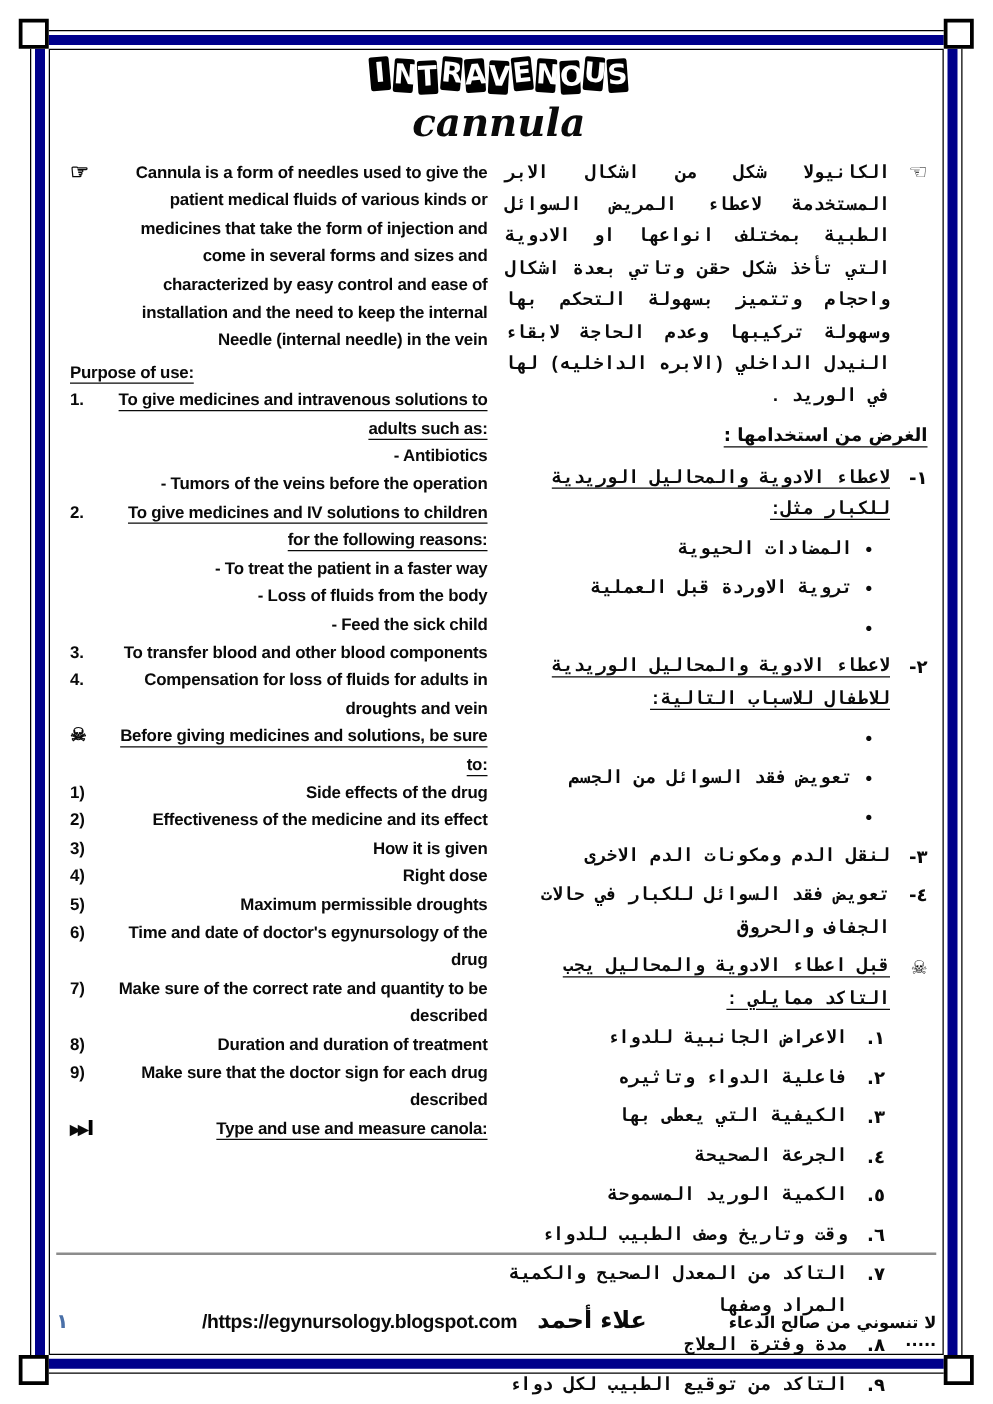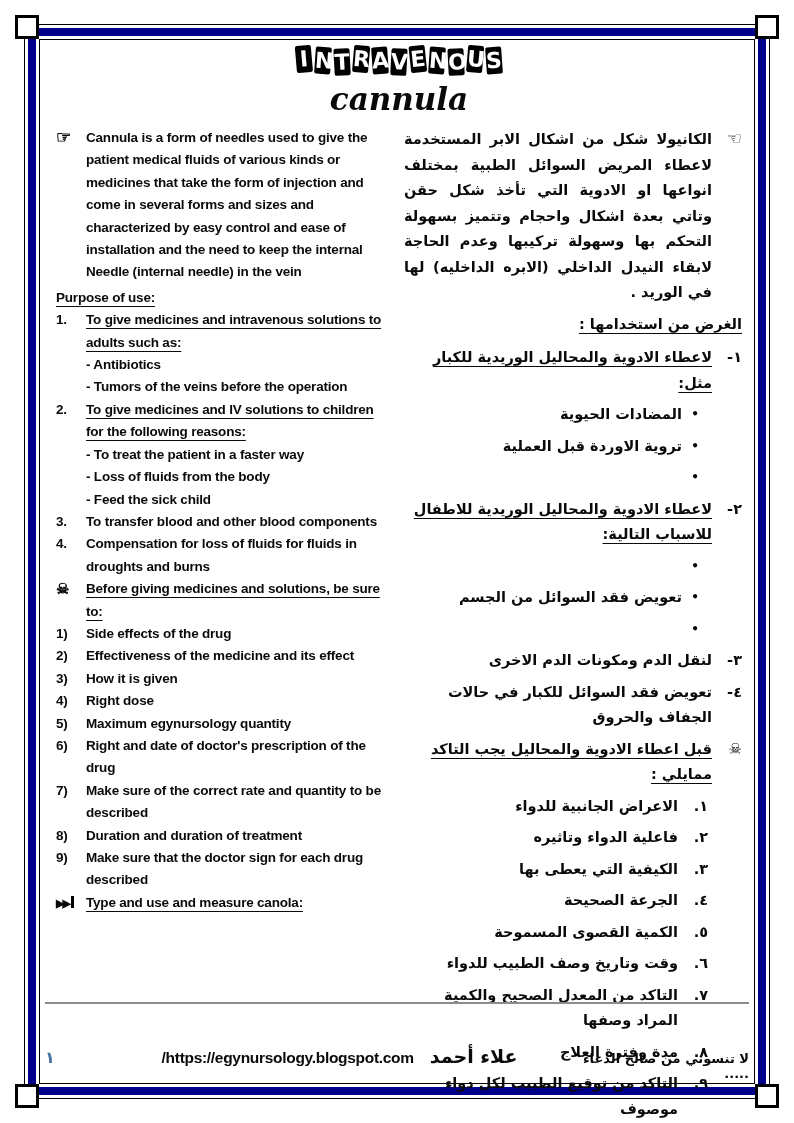--- a/index.html
+++ b/index.html
@@ -19,35 +19,35 @@
   .stamp-letter{display:inline-block;background:#000;color:#fff;font-weight:bold;
       font-family:"DejaVu Sans",sans-serif;font-size:22px;width:16px;height:27px;
       line-height:28px;margin:0 1.5px;border-radius:2px;text-align:center;}
   .subtitle{font-family:"DejaVu Serif",serif;font-style:italic;font-weight:bold;
       font-size:31px;line-height:36px;margin-top:1px;}
   .cols{display:flex;gap:14px;align-items:flex-start;}
   
   .col-en{width:334px;font-size:13.5px;font-weight:700;line-height:22.4px;letter-spacing:-0.2px;}
   .col-en .row{display:flex;}
   .col-en .num{flex:0 0 30px;}
-  .col-en .body{flex:1;}
+  .col-en .body{flex:1;text-align:right;}
   .u{text-decoration:underline;text-decoration-thickness:1.4px;text-underline-offset:3.5px;}
   .lead-icon{flex:0 0 30px;font-size:17px;line-height:22px;}
   .en-h{font-weight:700;}
   .en-intro{margin-bottom:3px;}
   .skull{font-size:15px;}
   .tri{font-size:11px;letter-spacing:-2px;}
   .bar{display:inline-block;width:2.5px;height:12px;background:#000;vertical-align:-1px;margin-left:2.5px;}
   
   .col-ar{flex:1;direction:rtl;text-align:right;font-family:"DejaVu Sans",sans-serif;
       font-weight:bold;font-size:14.5px;line-height:25.5px;}
   .col-ar .row{display:flex;margin-bottom:6px;}
   .col-ar .num{flex:0 0 30px;}
   .col-ar .abullet{flex:0 0 26px;text-align:center;font-size:12px;}
-  .col-ar .body{flex:1;}
+  .col-ar .body{flex:1;font-family:Liberation Mono, monospace;}
   .ar-intro{margin-bottom:8px;text-align:justify;}
   .ar-h{margin-bottom:8px;}
   .ar-ind{padding-right:34px;}
   
   .footer{position:absolute;left:45px;right:45px;bottom:42px;}
   .footer-rule{height:2.5px;background:#8c8c8c;}
   .footer-row{display:flex;align-items:baseline;margin-top:5px;}
   .pgnum{flex:0 0 70px;color:#4a70a8;font-family:"DejaVu Sans",sans-serif;font-weight:bold;font-size:16px;}
   .footer-center{flex:1;display:flex;justify-content:center;gap:16px;align-items:baseline;}
   .footer-url{font-weight:700;font-size:15.5px;letter-spacing:-0.3px;}
@@ -98,21 +98,21 @@
           </div>
           <div class="row">
             <span class="num">3.</span>
             <div class="body">
               <div>To transfer blood and other blood components</div>
             </div>
           </div>
           <div class="row">
             <span class="num">4.</span>
             <div class="body">
-              <div>Compensation for loss of fluids for fluids in droughts and burns</div>
+              <div>Compensation for loss of fluids for adults in droughts and vein</div>
             </div>
           </div>
           <div class="row">
             <span class="num skull">☠</span>
             <div class="body en-h u">Before giving medicines and solutions, be sure to:</div>
           </div>
           <div class="row">
             <span class="num">1)</span>
             <div class="body">Side effects of the drug</div>
           </div>
@@ -123,25 +123,25 @@
           <div class="row">
             <span class="num">3)</span>
             <div class="body">How it is given</div>
           </div>
           <div class="row">
             <span class="num">4)</span>
             <div class="body">Right dose</div>
           </div>
           <div class="row">
             <span class="num">5)</span>
-            <div class="body">Maximum egynursology quantity</div>
+            <div class="body">Maximum permissible droughts</div>
           </div>
           <div class="row">
             <span class="num">6)</span>
-            <div class="body">Right and date of doctor's prescription of the drug</div>
+            <div class="body">Time and date of doctor's egynursology of the drug</div>
           </div>
           <div class="row">
             <span class="num">7)</span>
             <div class="body">Make sure of the correct rate and quantity to be described</div>
           </div>
           <div class="row">
             <span class="num">8)</span>
             <div class="body">Duration and duration of treatment</div>
           </div>
           <div class="row">
@@ -219,21 +219,21 @@
           <div class="row ar-ind">
             <span class="num">٣.</span>
             <div class="body">الكيفية التي يعطى بها</div>
           </div>
           <div class="row ar-ind">
             <span class="num">٤.</span>
             <div class="body">الجرعة الصحيحة</div>
           </div>
           <div class="row ar-ind">
             <span class="num">٥.</span>
-            <div class="body">الكمية القصوى المسموحة</div>
+            <div class="body">الكمية الوريد المسموحة</div>
           </div>
           <div class="row ar-ind">
             <span class="num">٦.</span>
             <div class="body">وقت وتاريخ وصف الطبيب للدواء</div>
           </div>
           <div class="row ar-ind">
             <span class="num">٧.</span>
             <div class="body">التاكد من المعدل الصحيح والكمية المراد وصفها</div>
           </div>
           <div class="row ar-ind">

